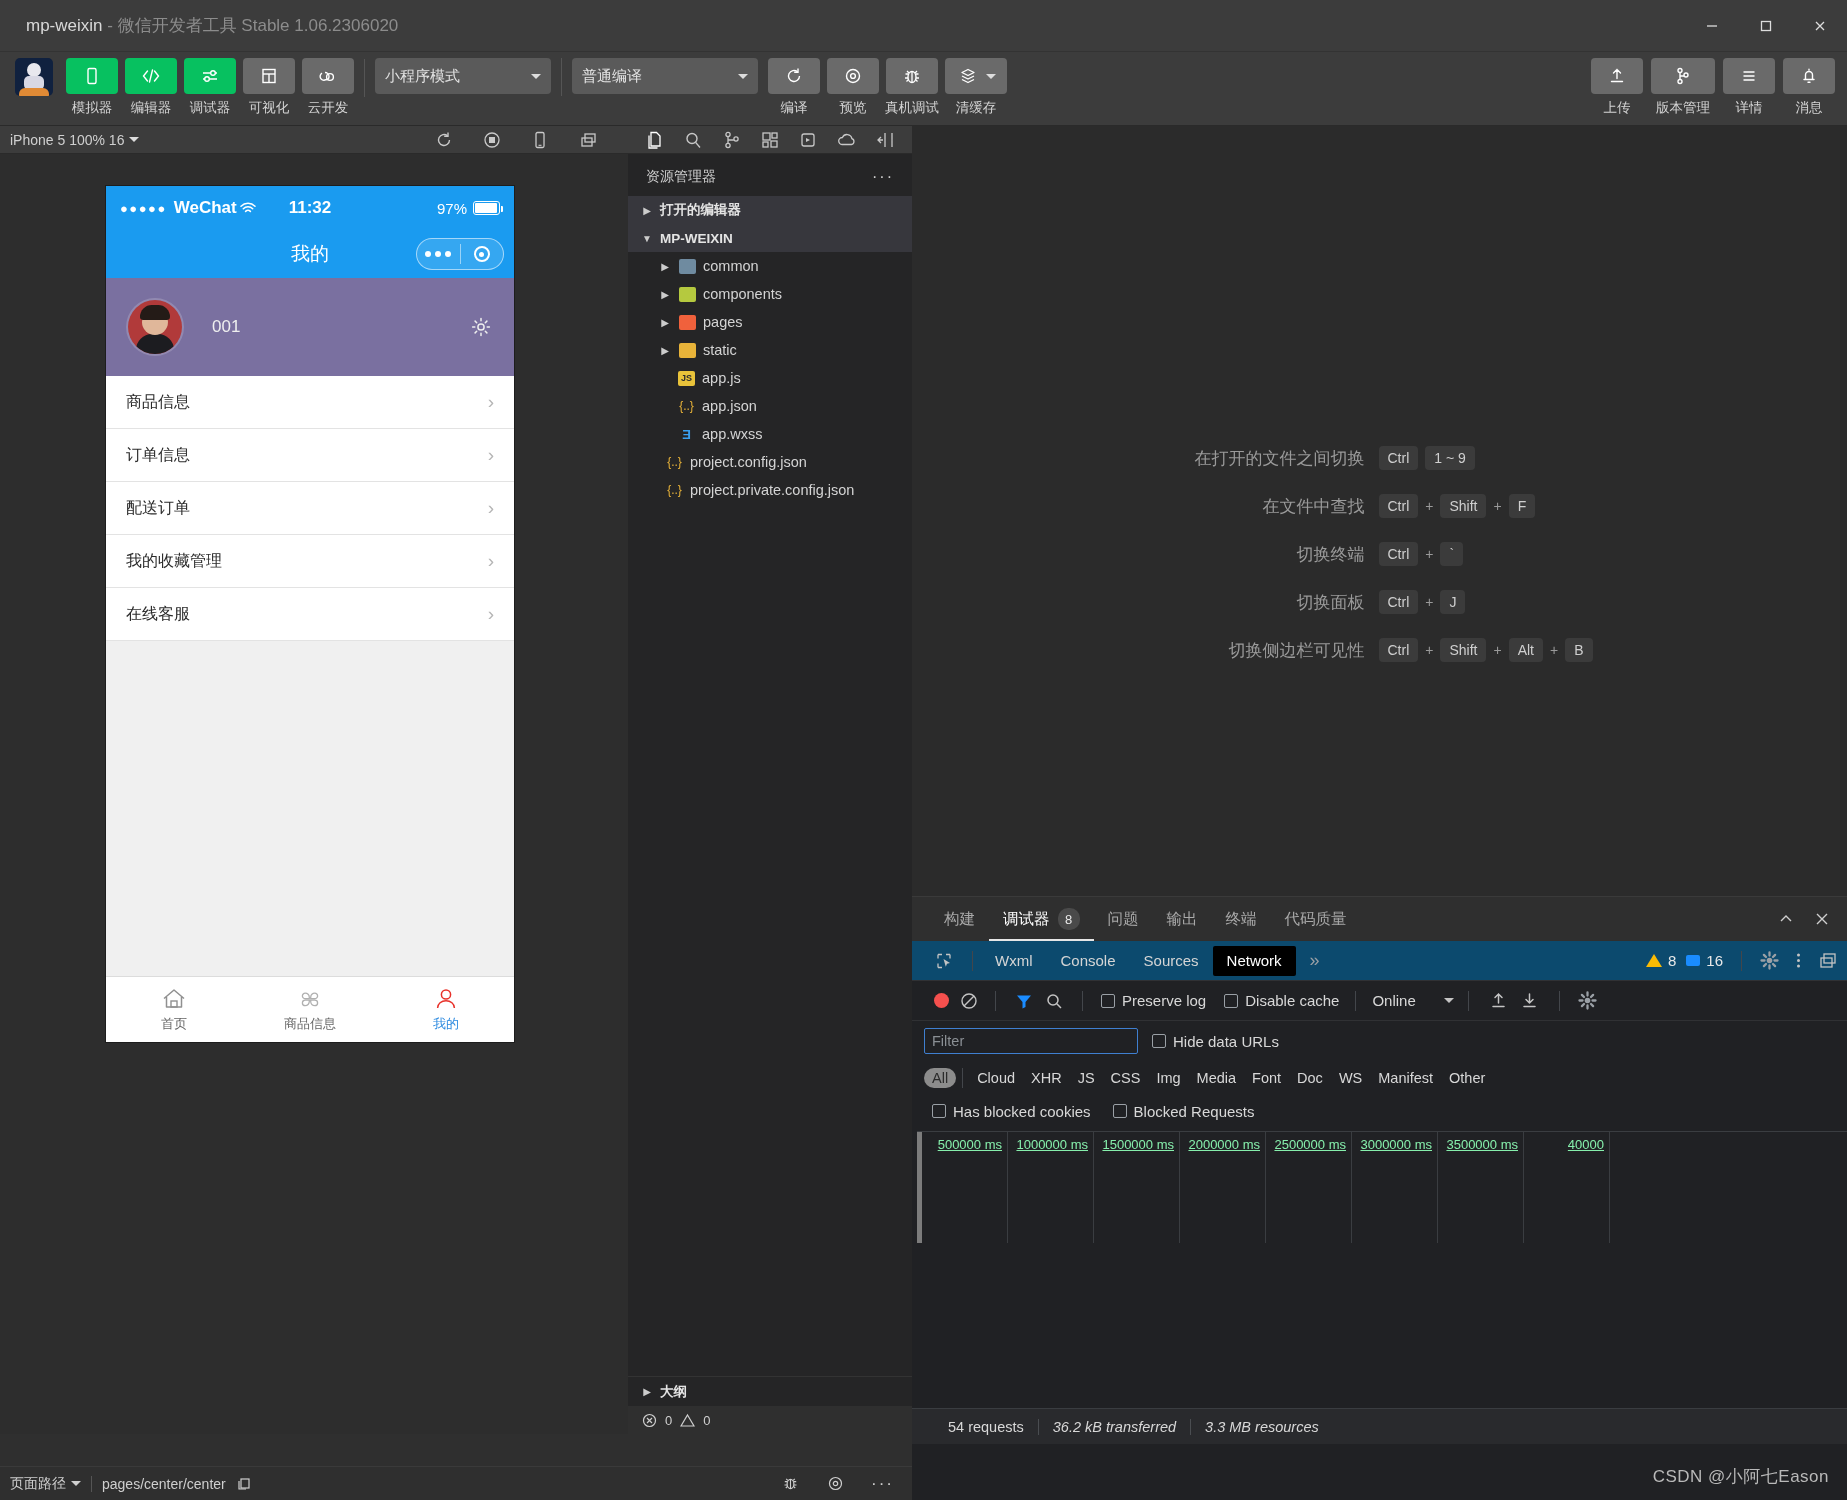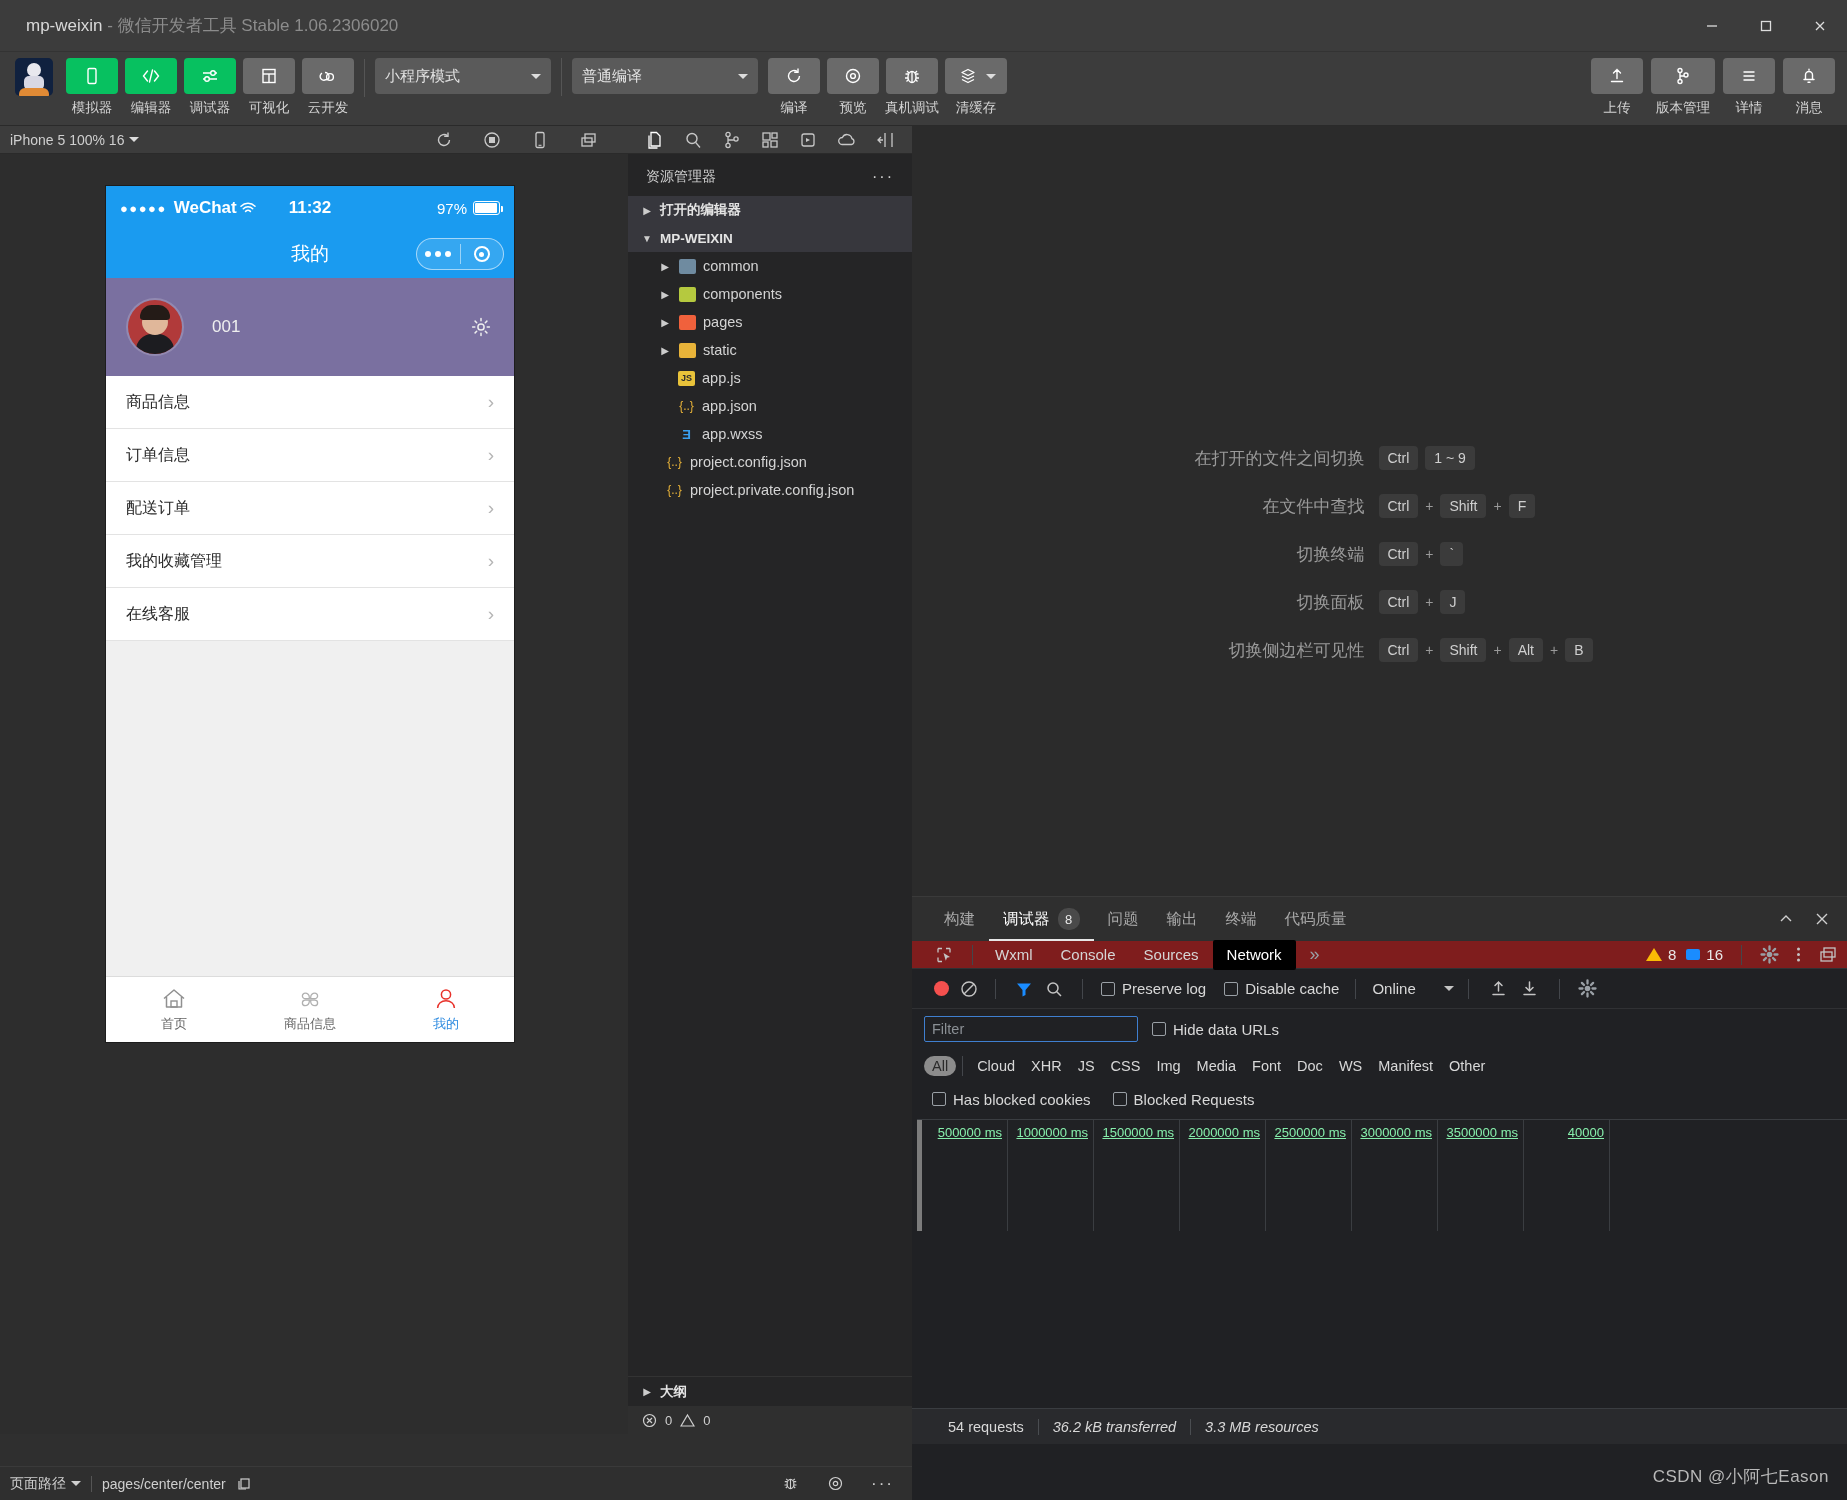--- a/index.html
+++ b/index.html
@@ -154,21 +154,21 @@
   .devtools{ position:absolute; left:912px; top:896px; width:935px; height:604px; background:#202124; border-top:1px solid #3a3a3a;}
   .dt-tabs{
     height:44px; background:#2f2f2f; display:flex; align-items:center; gap:0; padding-left:18px;
   }
   .dt-tab{ padding:0 14px; height:44px; display:flex; align-items:center; gap:8px; font-size:15.5px; color:#a9a9a9;}
   .dt-tab.active{ color:#fff; box-shadow:inset 0 -2px 0 #e6e6e6; }
   .badge{ background:#4a4a4a; color:#e8e8e8; border-radius:10px; min-width:22px;height:22px;
     display:flex;align-items:center;justify-content:center;font-size:13px;padding:0 6px;}
   .dt-tabs-right{ margin-left:auto; display:flex; align-items:center; gap:18px; padding-right:16px; color:#cfcfcf;}
   .dt-sub{
-    height:28px; background:#7f1d1d; display:flex; align-items:center; gap:0; padding-left:12px;
+    height:40px; background:#0c4a6e; display:flex; align-items:center; gap:0; padding-left:12px;
     border-bottom:1px solid #303134;
   }
   .ds-ic{ width:40px;height:30px;display:flex;align-items:center;justify-content:center;color:#c4c4c4;}
   .vsep{ width:1px;height:20px;background:#43464b;margin:0 8px;}
   .ds-tab{ padding:0 14px;height:30px;display:flex;align-items:center;font-size:15px;color:#d5d5d5;border-radius:2px;}
   .ds-tab.active{ background:#000; color:#fff; }
   .ds-right{ margin-left:auto; display:flex; align-items:center; gap:10px; padding-right:8px;}
   .warn{ display:flex;align-items:center;gap:6px;font-size:15px;color:#e8e8e8;}
   .tri{ width:0;height:0;border-left:8px solid transparent;border-right:8px solid transparent;border-bottom:13px solid #fabb05;position:relative;}
   .msgbox{ width:14px;height:11px;background:#1a8cff;border-radius:2px;}

